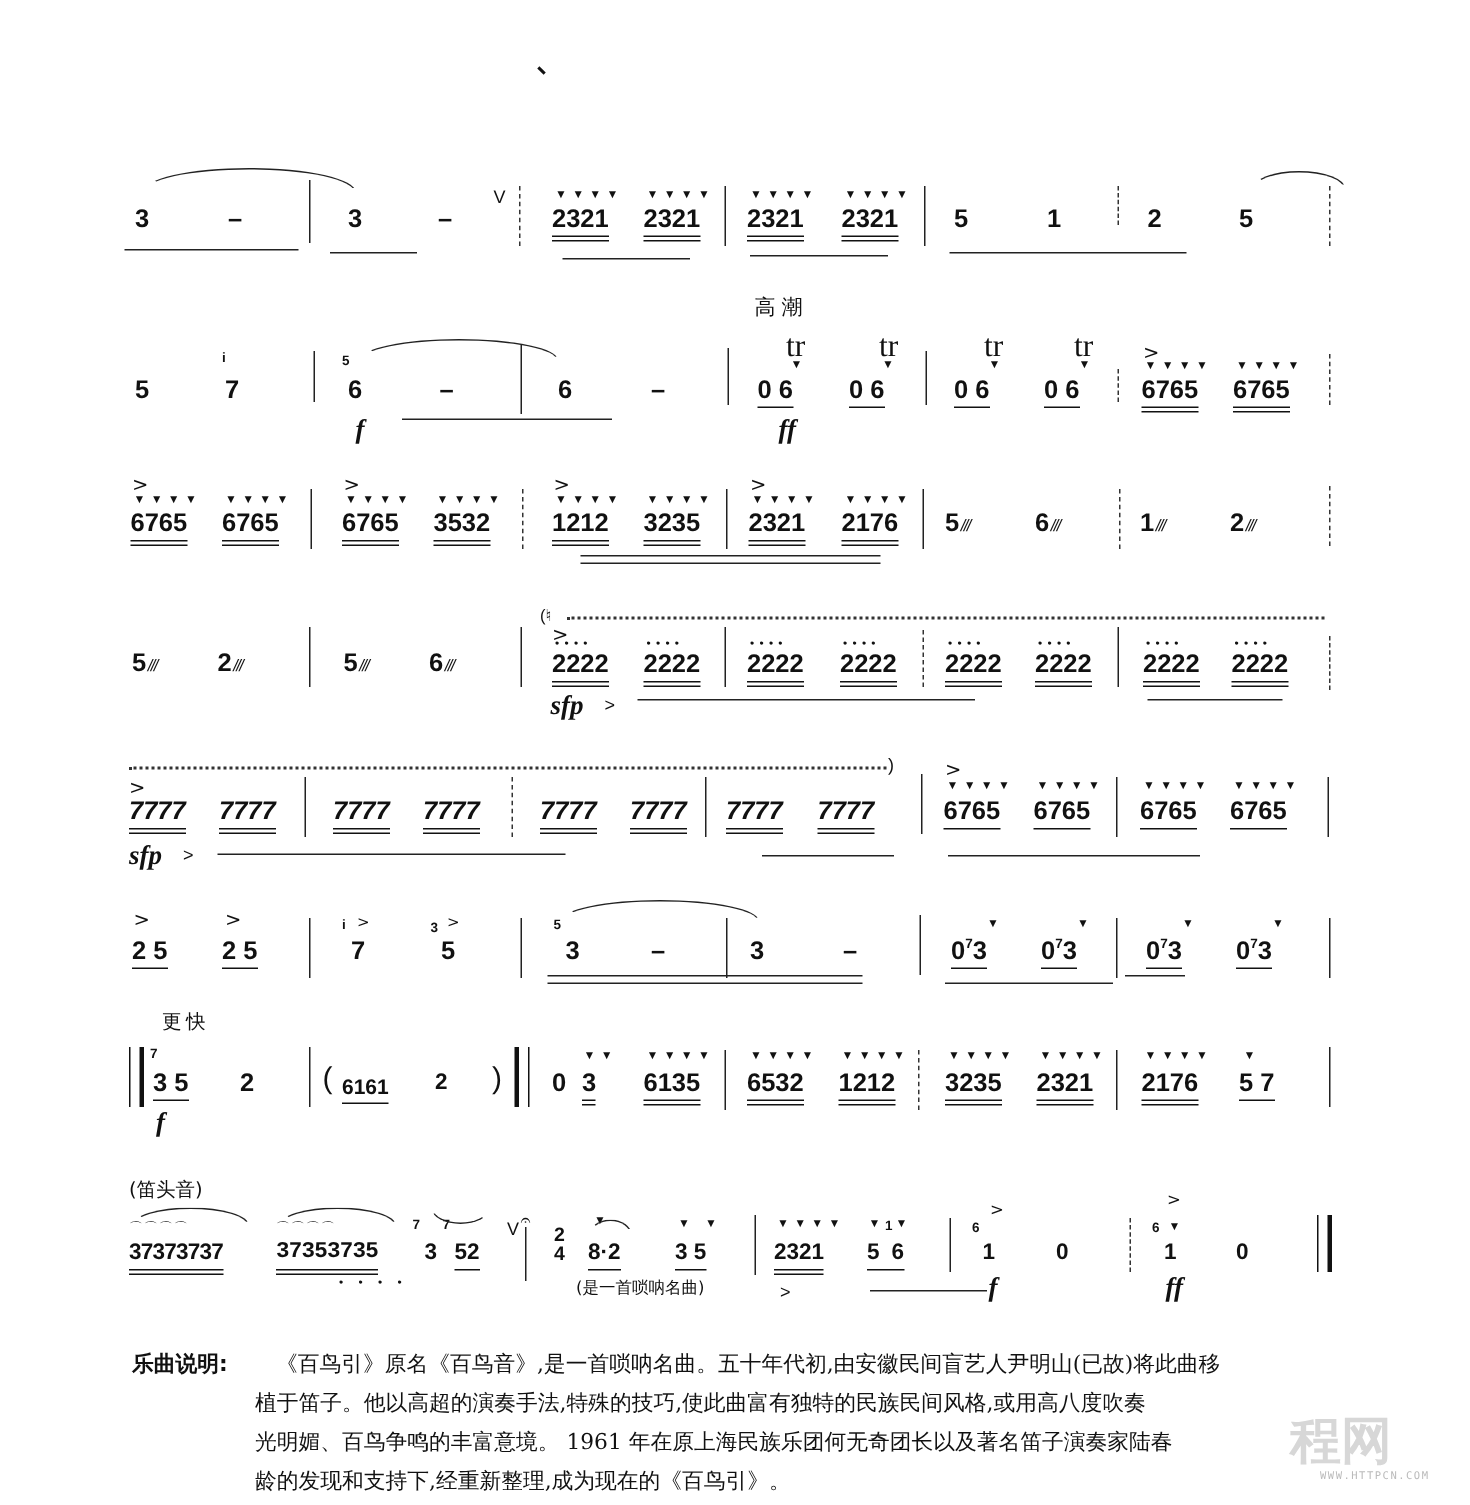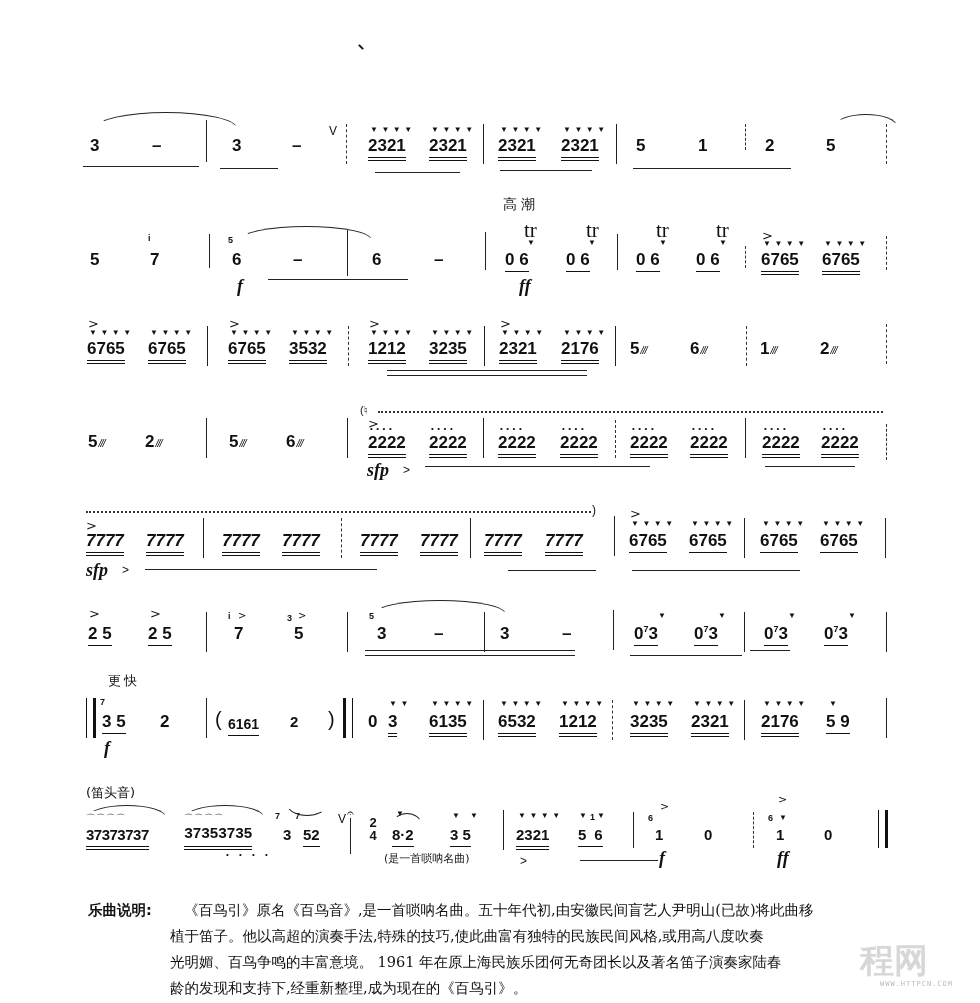--- a/index.html
+++ b/index.html
@@ -280,21 +280,21 @@
   <div class="group under2" style="left:559px;top:712px;">1212</div>
   <div class="bar dash" style="left:612px;top:700px;height:40px;"></div>
   <div class="marks" style="left:632px;top:700px;">▼▼▼▼</div>
   <div class="group under2" style="left:630px;top:712px;">3235</div>
   <div class="marks" style="left:693px;top:700px;">▼▼▼▼</div>
   <div class="group under2" style="left:691px;top:712px;">2321</div>
   <div class="bar" style="left:744px;top:700px;height:40px;"></div>
   <div class="marks" style="left:763px;top:700px;">▼▼▼▼</div>
   <div class="group under2" style="left:761px;top:712px;">2176</div>
   <div class="marks" style="left:829px;top:700px;">▼</div>
-  <div class="group under1" style="left:826px;top:712px;">5 9</div>
+  <div class="group under1" style="left:826px;top:712px;">5 7</div>
   <div class="bar" style="left:886px;top:698px;height:40px;"></div>
 </div>
 
 <div>
   <div class="cn" style="left:86px;top:784px;font-size:13px;">(笛头音)</div>
   <div class="slur" style="left:88px;top:805px;width:76px;height:10px;"></div>
   <div class="abs" style="left:86px;top:812px;font-size:9px;letter-spacing:1px;">⌒⌒⌒⌒</div>
   <div class="group under2" style="left:86px;top:825px;font-size:15px;letter-spacing:-0.5px;">37373737</div>
   <div class="slur" style="left:186px;top:805px;width:76px;height:10px;"></div>
   <div class="abs" style="left:184px;top:812px;font-size:9px;letter-spacing:1px;">⌒⌒⌒⌒</div>

